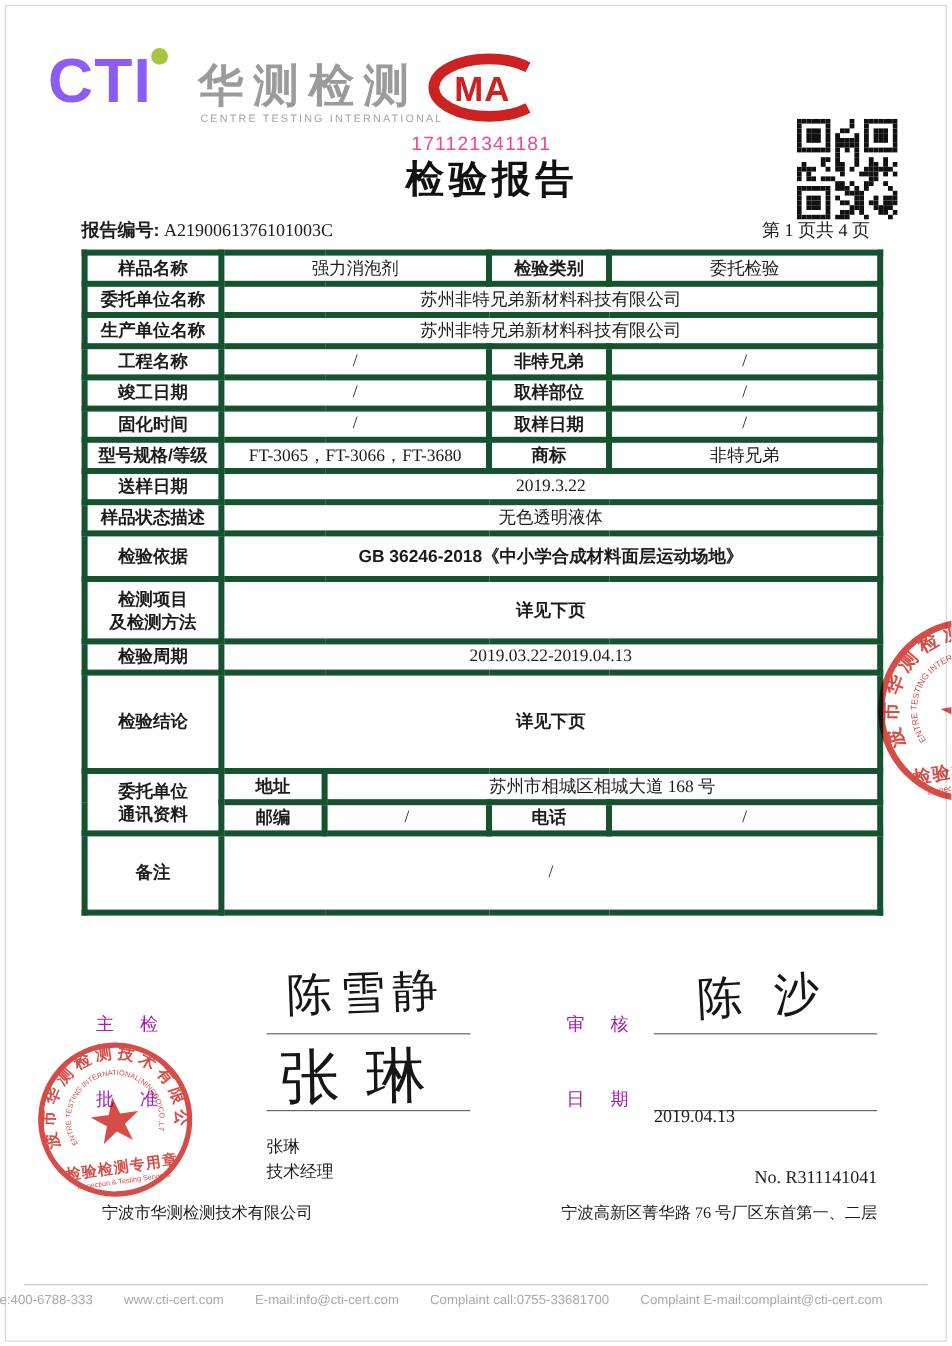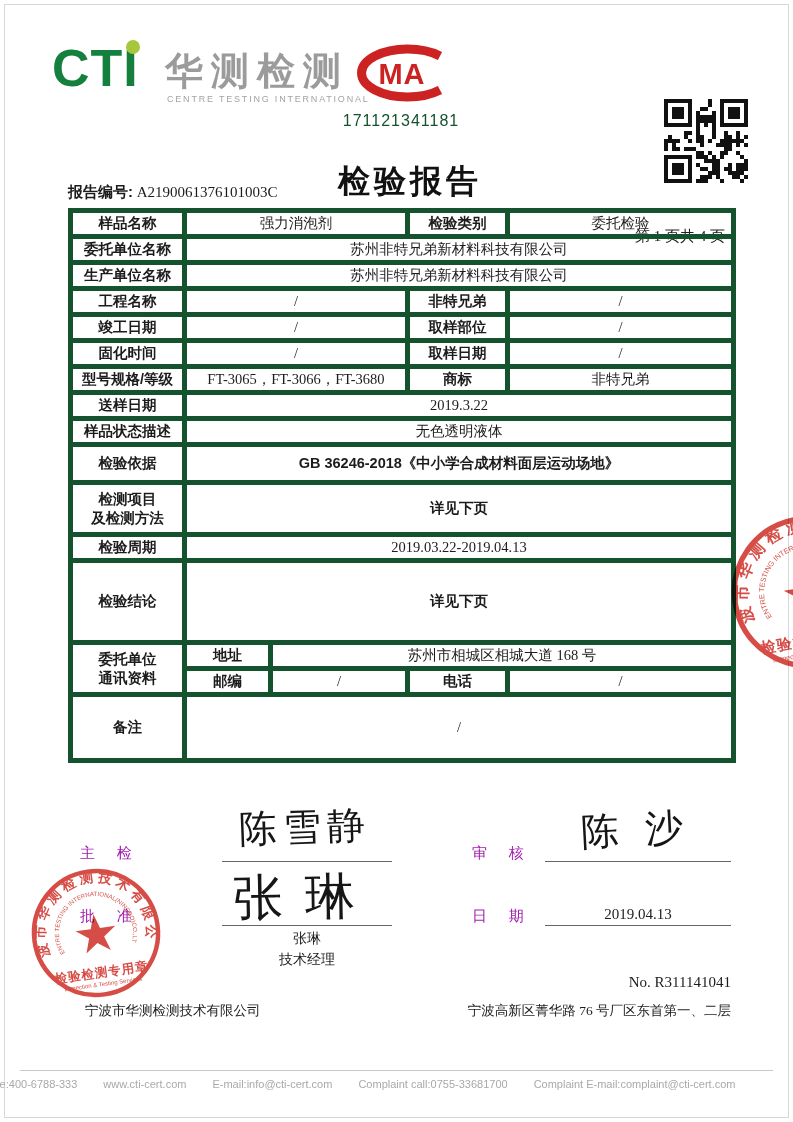--- a/index.html
+++ b/index.html
@@ -2,53 +2,53 @@
 <html><head>
 <meta charset="utf-8">
 <style>
   html,body{margin:0;padding:0;background:#ffffff;}
   .page{position:relative;width:793px;height:1122px;background:#fff;overflow:hidden;
         font-family:"Liberation Serif",serif;color:#1c1c1c;}
   .frame{position:absolute;inset:4px;border:1px solid #d8d8d8;pointer-events:none;}
 
   
   .cti-logo{position:absolute;left:40px;top:38px;width:270px;height:70px;}
-  .cti-word{position:absolute;left:12px;top:0;font-family:"Liberation Sans",sans-serif;
-            font-weight:bold;font-size:52px;line-height:60px;color:#15803d;letter-spacing:1px;}
+  .cti-word{position:absolute;left:0;top:0;font-family:"Liberation Sans",sans-serif;
+            font-weight:bold;font-size:52px;line-height:60px;color:#8b5cf6;letter-spacing:1px;}
   .cti-dot{position:absolute;left:86px;top:2px;width:14px;height:14px;border-radius:50%;background:#a6c73d;}
   .cti-cn{position:absolute;left:125px;top:8px;font-family:"Liberation Sans",sans-serif;
           font-weight:bold;font-size:38px;color:#9b9b9b;letter-spacing:8px;white-space:nowrap;}
   .cti-en{position:absolute;left:127px;top:56px;font-family:"Liberation Sans",sans-serif;
           font-size:9px;color:#a3a3a3;letter-spacing:1.8px;white-space:nowrap;}
   .cma{position:absolute;left:344px;top:42px;width:114px;height:70px;}
   .cma-number{position:absolute;left:340px;top:112px;width:122px;text-align:center;
-              font-family:"Liberation Sans",sans-serif;font-size:16px;color:#14532d;letter-spacing:1px;}
+              font-family:"Liberation Sans",sans-serif;font-size:16px;color:#ec4899;letter-spacing:1px;}
   .doc-title{position:absolute;left:330px;top:128px;width:160px;text-align:center;
-             font-size:32px;font-weight:bold;letter-spacing:4px;color:#111;margin-top:32px;}
+             font-size:32px;font-weight:bold;letter-spacing:4px;color:#111;}
   .qr{position:absolute;left:664px;top:99px;width:84px;height:84px;}
 
   
   .report-line{position:absolute;left:68px;top:183px;width:663px;height:20px;font-size:15px;}
   .report-label{font-family:"Liberation Sans",sans-serif;font-weight:bold;}
-  .page-indicator{position:absolute;right:6px;top:0;font-size:15px;margin-top:44px;}
+  .page-indicator{position:absolute;right:6px;top:0;font-size:15px;}
 
   
   table.report{position:absolute;left:68px;top:208px;width:663px;border-collapse:collapse;
                table-layout:fixed;border:2px solid #2b2b2b;}
   table.report td{border:5px solid #14532d;text-align:center;vertical-align:middle;
                   padding:0 4px;font-size:14.5px;white-space:pre-line;overflow:hidden;}
   td.cell-label{font-family:"Liberation Sans",sans-serif;font-weight:bold;font-size:14px;}
   td.cell-value{font-family:"Liberation Serif",serif;}
   td.bold{font-family:"Liberation Sans",sans-serif;font-weight:bold;}
 
   
   .sig-label{position:absolute;font-size:15px;color:#a21caf;word-spacing:18px;white-space:nowrap;}
   .sig-line{position:absolute;border-bottom:1.5px solid #666;}
   .sig{position:absolute;font-family:cursive;color:#161616;white-space:nowrap;text-align:center;}
-  .typed{position:absolute;font-size:14px;text-align:center;}
+  .typed{position:absolute;font-size:14px;text-align:left;margin-top:17px;}
 
   
   .no-line{position:absolute;right:62px;top:974px;font-size:15px;text-align:center;}
   .company-line{position:absolute;left:85px;top:1002px;font-size:13.5px;}
   .address-line{position:absolute;right:62px;top:1002px;font-size:13.5px;}
 
   
   .footer-rule{position:absolute;left:20px;top:1070px;width:753px;border-top:1.5px solid #c9c9c9;}
   .footer{position:absolute;left:0;top:1078px;width:675px;display:flex;justify-content:center;gap:26px;
           font-family:"Liberation Sans",sans-serif;font-size:11px;color:#a9a9a9;white-space:nowrap;margin-left:16px;}

